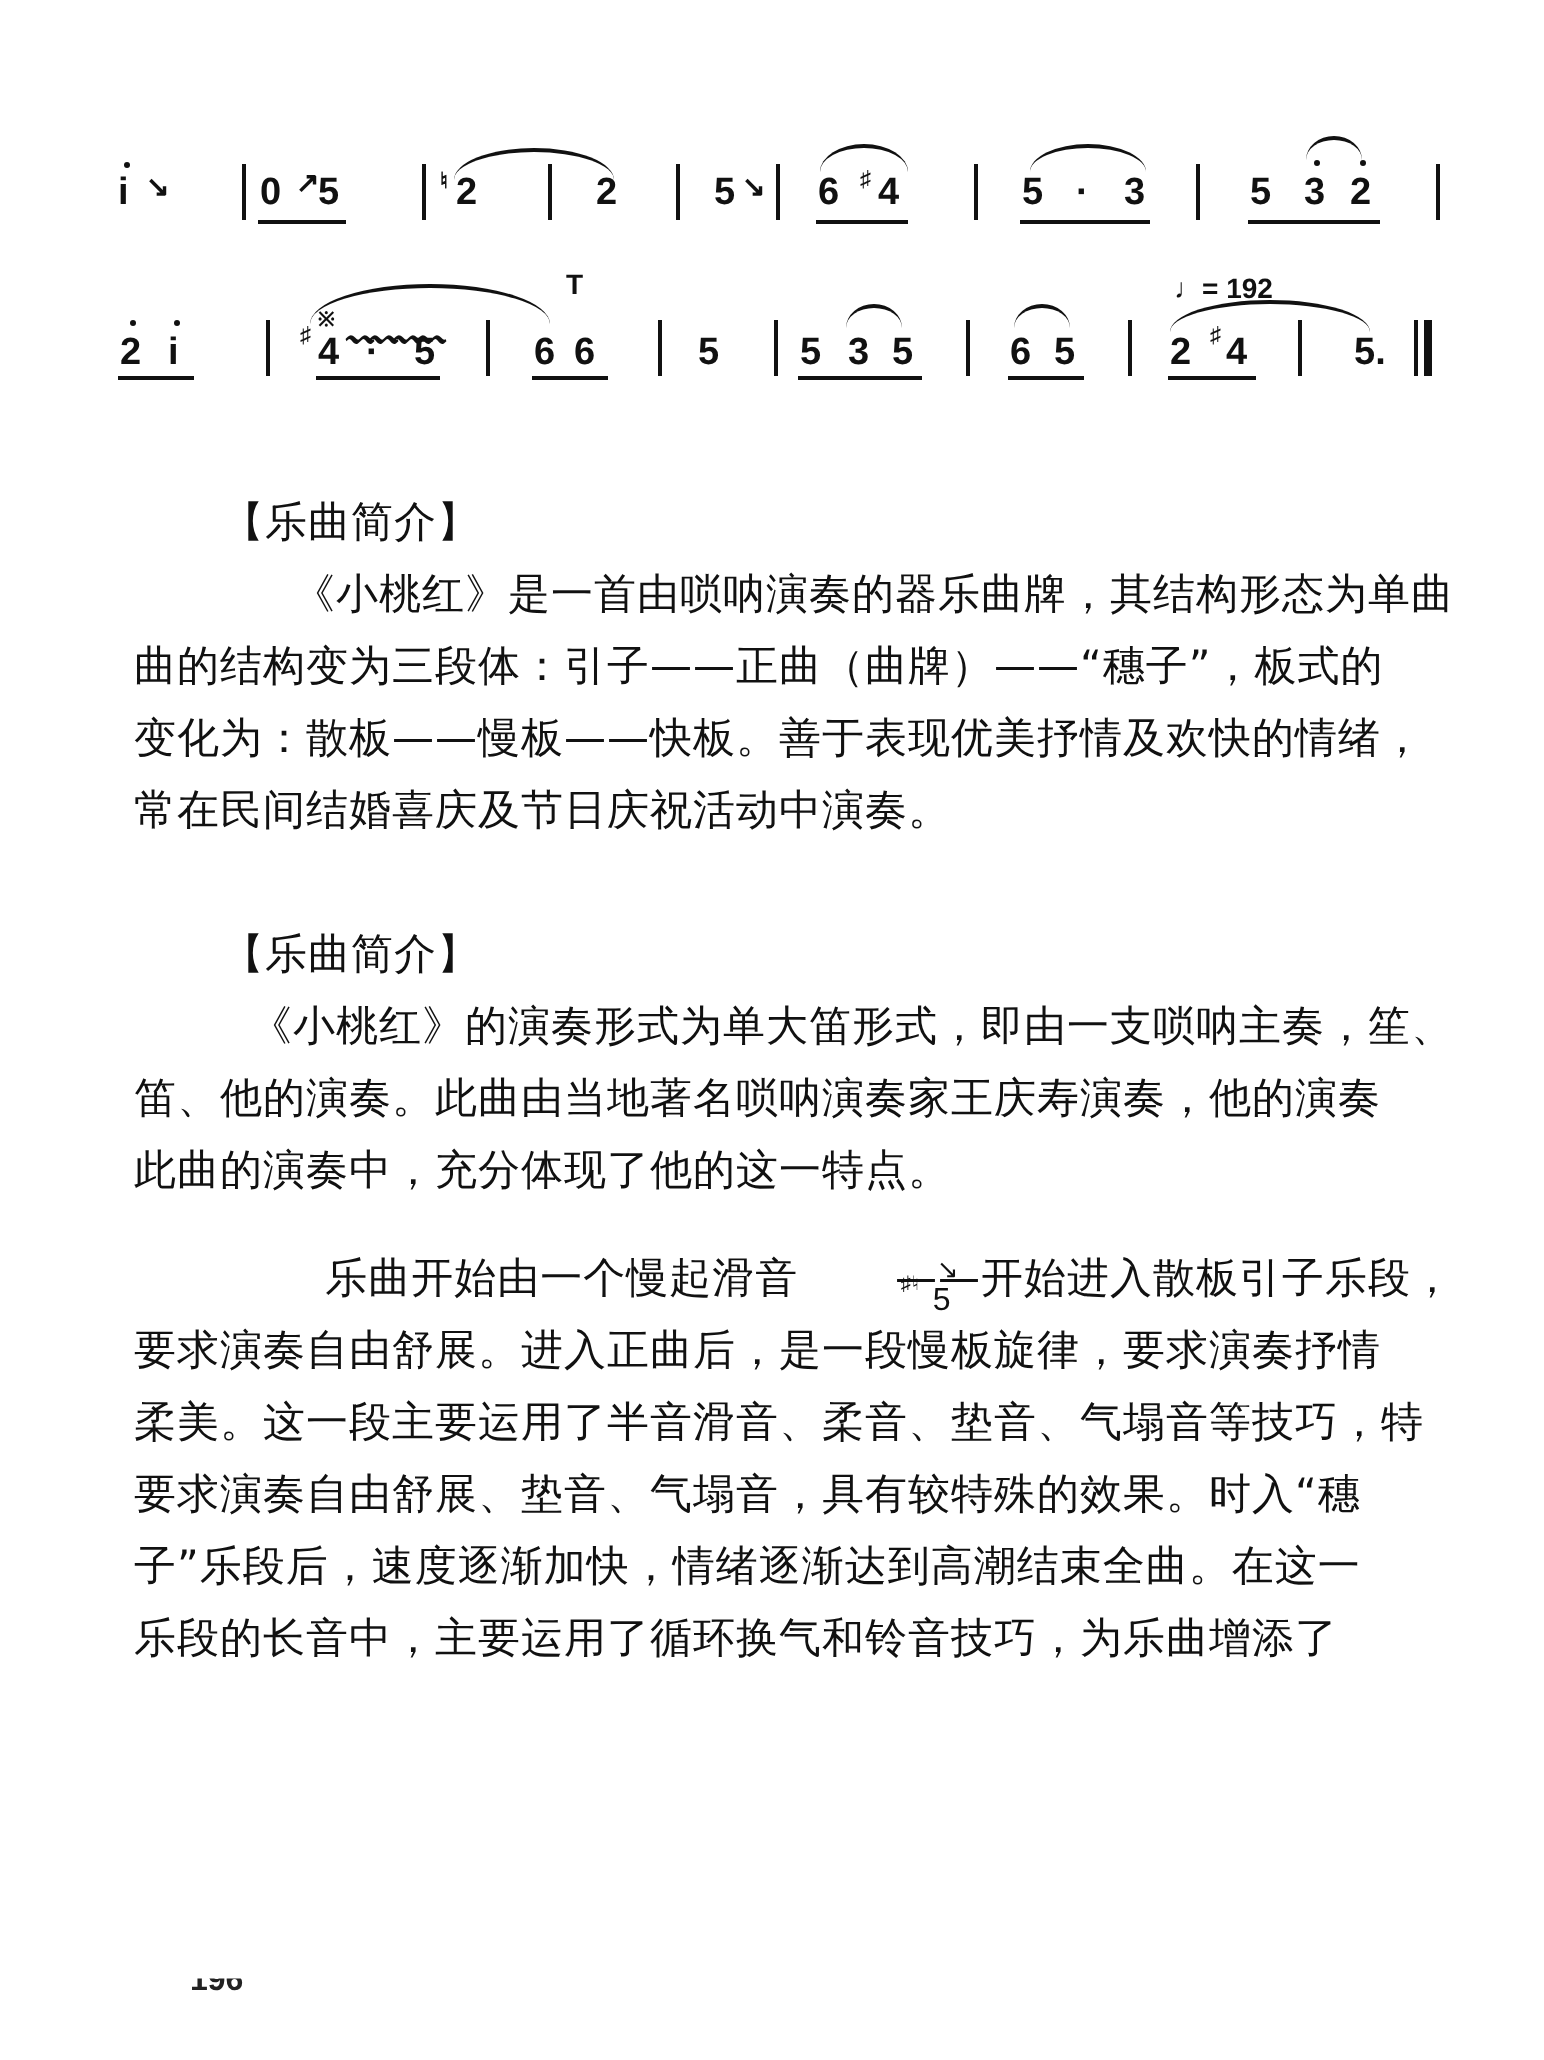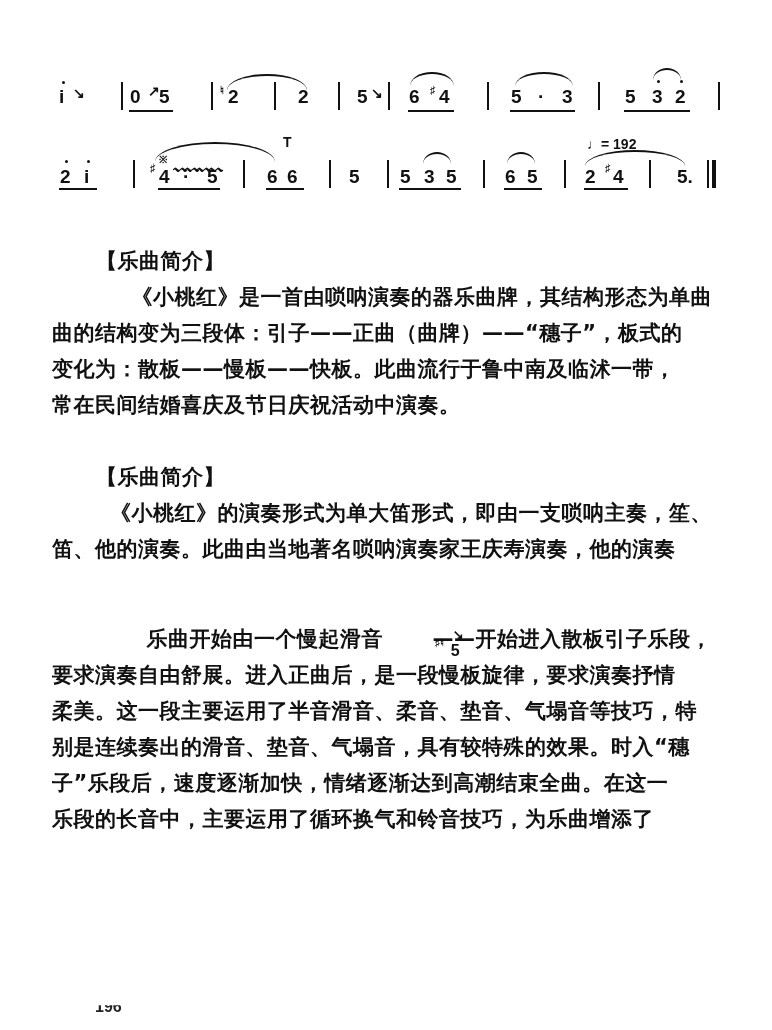--- a/index.html
+++ b/index.html
@@ -5,27 +5,27 @@
   html, body { margin: 0; padding: 0; background: #ffffff; }
   body { width: 772px; height: 1030px; position: relative; overflow: hidden;
          font-family: "DejaVu Sans", sans-serif; color: #111; }
   .score-line { position: absolute; left: 55px; width: 680px; height: 50px; }
   .note { position: absolute; font-family: "Liberation Sans", sans-serif; font-weight: bold; font-size: 19px; line-height: 22px; }
   .bar { position: absolute; width: 2px; background: #111; }
   .ul { position: absolute; height: 2px; background: #111; }
   .slur2 { position: absolute; border-top: 2px solid #111; border-radius: 50% 50% 0 0 / 100% 100% 0 0; }
   .dot { position: absolute; width: 3px; height: 3px; border-radius: 50%; background: #111; }
   .small { position: absolute; font-family: "Liberation Sans", sans-serif; font-size: 11px; font-weight: bold; }
-  .text { position: absolute; left: 52px; width: 660px; font-family: "DejaVu Sans", sans-serif; font-weight: bold;
+  .text { position: absolute; left: 67px; width: 660px; font-family: "DejaVu Sans", sans-serif; font-weight: normal;
           font-size: 21px; line-height: 36px; letter-spacing: 0.5px; }
   .text p { margin: 0; }
   .heading { padding-left: 44px; }
   .indent { text-indent: 44px; text-align: right; }
   .tempo { position: absolute; font-family: "Liberation Sans", sans-serif; font-size: 14px; font-weight: bold; }
-  .pagenum { position: absolute; left: 95px; top: 982px; font-family: "Liberation Sans", sans-serif; font-weight: bold; font-size: 16px; color: #222; clip-path: inset(40% 0 0 0); margin-top: 16px; }
+  .pagenum { position: absolute; left: 95px; top: 982px; font-family: "Liberation Sans", sans-serif; font-weight: bold; font-size: 16px; color: #222; clip-path: inset(40% 0 0 0); }
   .dblbar { position: absolute; width: 4px; background: #111; }
 </style>
 </head>
 <body>
 
 <div class="score-line" style="top:78px;">
 
   <span class="dot" style="left:7px;top:3px;"></span>
   <span class="note" style="left:4px;top:8px;">i</span>
   <span class="note" style="left:18px;top:4px;font-size:14px;">↘</span>
@@ -124,40 +124,41 @@
 
   <span class="note" style="left:622px;top:14px;">5.</span>
   <div class="bar" style="left:652px;top:8px;height:28px;"></div>
   <div class="dblbar" style="left:657px;top:8px;height:28px;"></div>
 </div>
 
 <div class="text" style="top:243px;">
   <p class="heading">【乐曲简介】</p>
   <p class="indent">《小桃红》是一首由唢呐演奏的器乐曲牌，其结构形态为单曲</p>
   <p>曲的结构变为三段体：引子——正曲（曲牌）——“穗子”，板式的</p>
-  <p>变化为：散板——慢板——快板。此曲流行于鲁中南及临沭一带，</p>
+  <p>变化为：散板——慢板——快板。善于表现优美抒情及欢快的情绪，</p>
   <p>常在民间结婚喜庆及节日庆祝活动中演奏。</p>
 </div>
 
 <div class="text" style="top:459px;">
   <p class="heading">【乐曲简介】</p>
   <p class="indent">《小桃红》的演奏形式为单大笛形式，即由一支唢呐主奏，笙、</p>
   <p>笛、他的演奏。此曲由当地著名唢呐演奏家王庆寿演奏，他的演奏</p>
+  <p>此曲的演奏中，充分体现了他的这一特点。</p>
 </div>
 
 <div class="text" style="top:621px;">
   <p class="indent">
     <span>乐曲开始由一个慢起滑音</span>
     <span style="position:relative;display:inline-block;width:34px;height:30px;vertical-align:middle;font-family:'Liberation Sans',sans-serif;">
       <span style="position:absolute;left:0;top:0;font-size:10px;">♯♮</span>
       <span style="position:absolute;left:18px;top:-8px;font-size:13px;">↘</span>
       <span style="position:absolute;left:16px;top:8px;font-size:16px;">5</span>
     </span>
     <span>——开始进入散板引子乐段，</span>
   </p>
   <p>要求演奏自由舒展。进入正曲后，是一段慢板旋律，要求演奏抒情</p>
   <p>柔美。这一段主要运用了半音滑音、柔音、垫音、气塌音等技巧，特</p>
-  <p>别是连续奏出的滑音、垫音、气塌音，具有较特殊的效果。时入“穗</p>
+  <p>要求演奏自由舒展、垫音、气塌音，具有较特殊的效果。时入“穗</p>
   <p>子”乐段后，速度逐渐加快，情绪逐渐达到高潮结束全曲。在这一</p>
   <p>乐段的长音中，主要运用了循环换气和铃音技巧，为乐曲增添了</p>
 </div>
 
 <div class="pagenum">196</div>
 
 </body></html>

